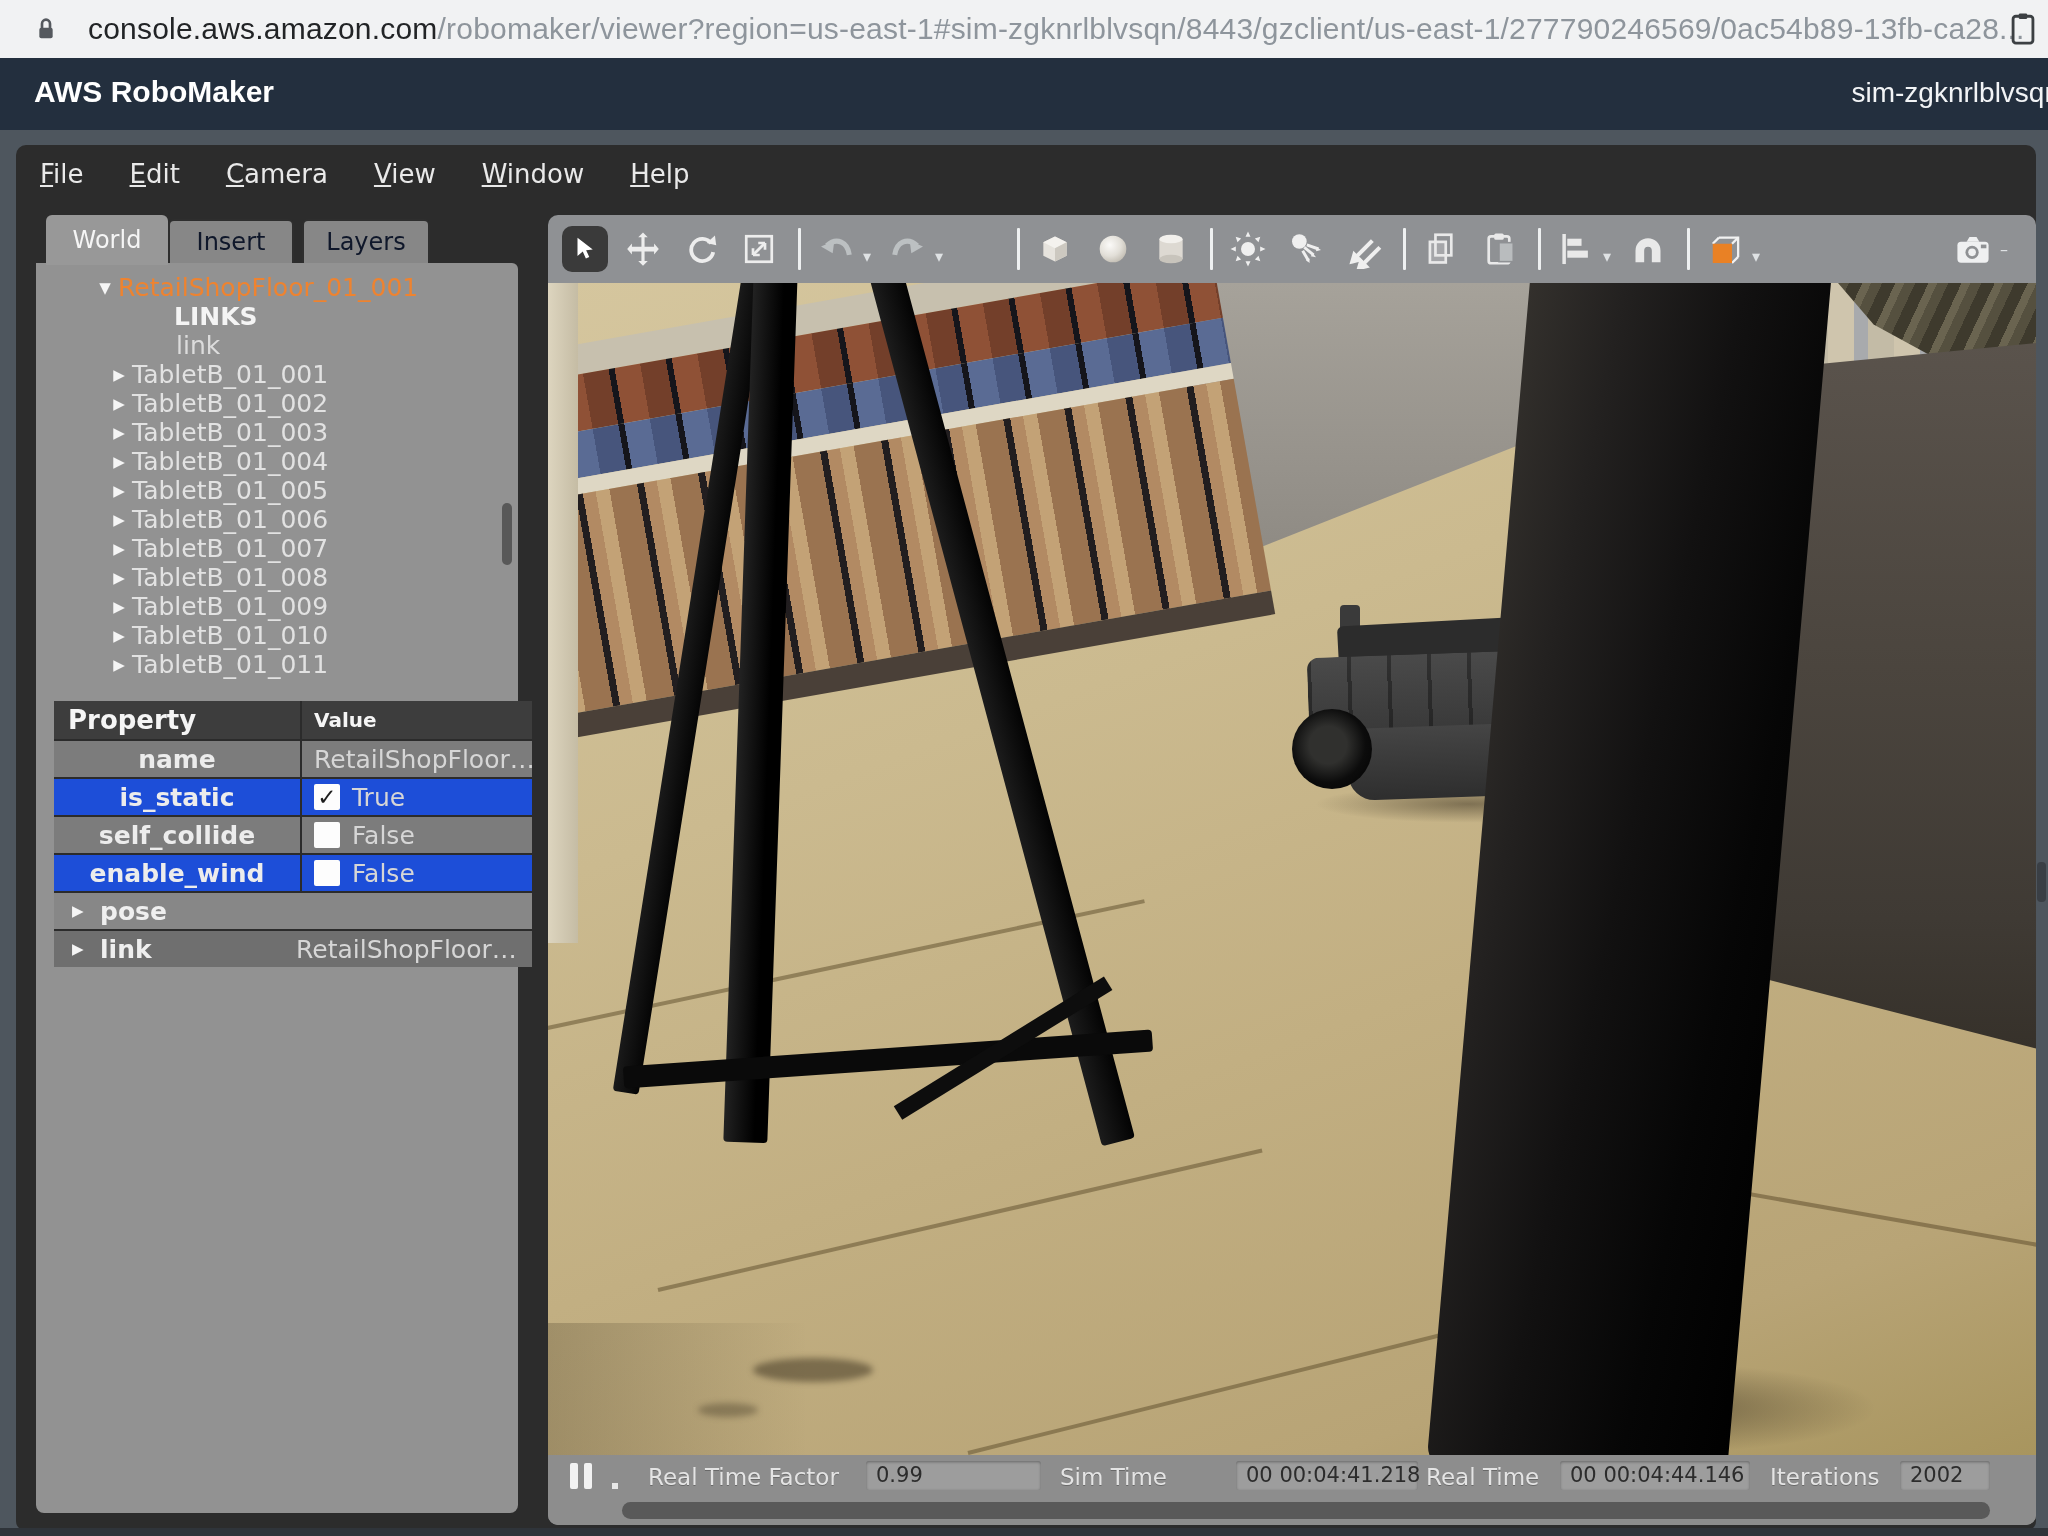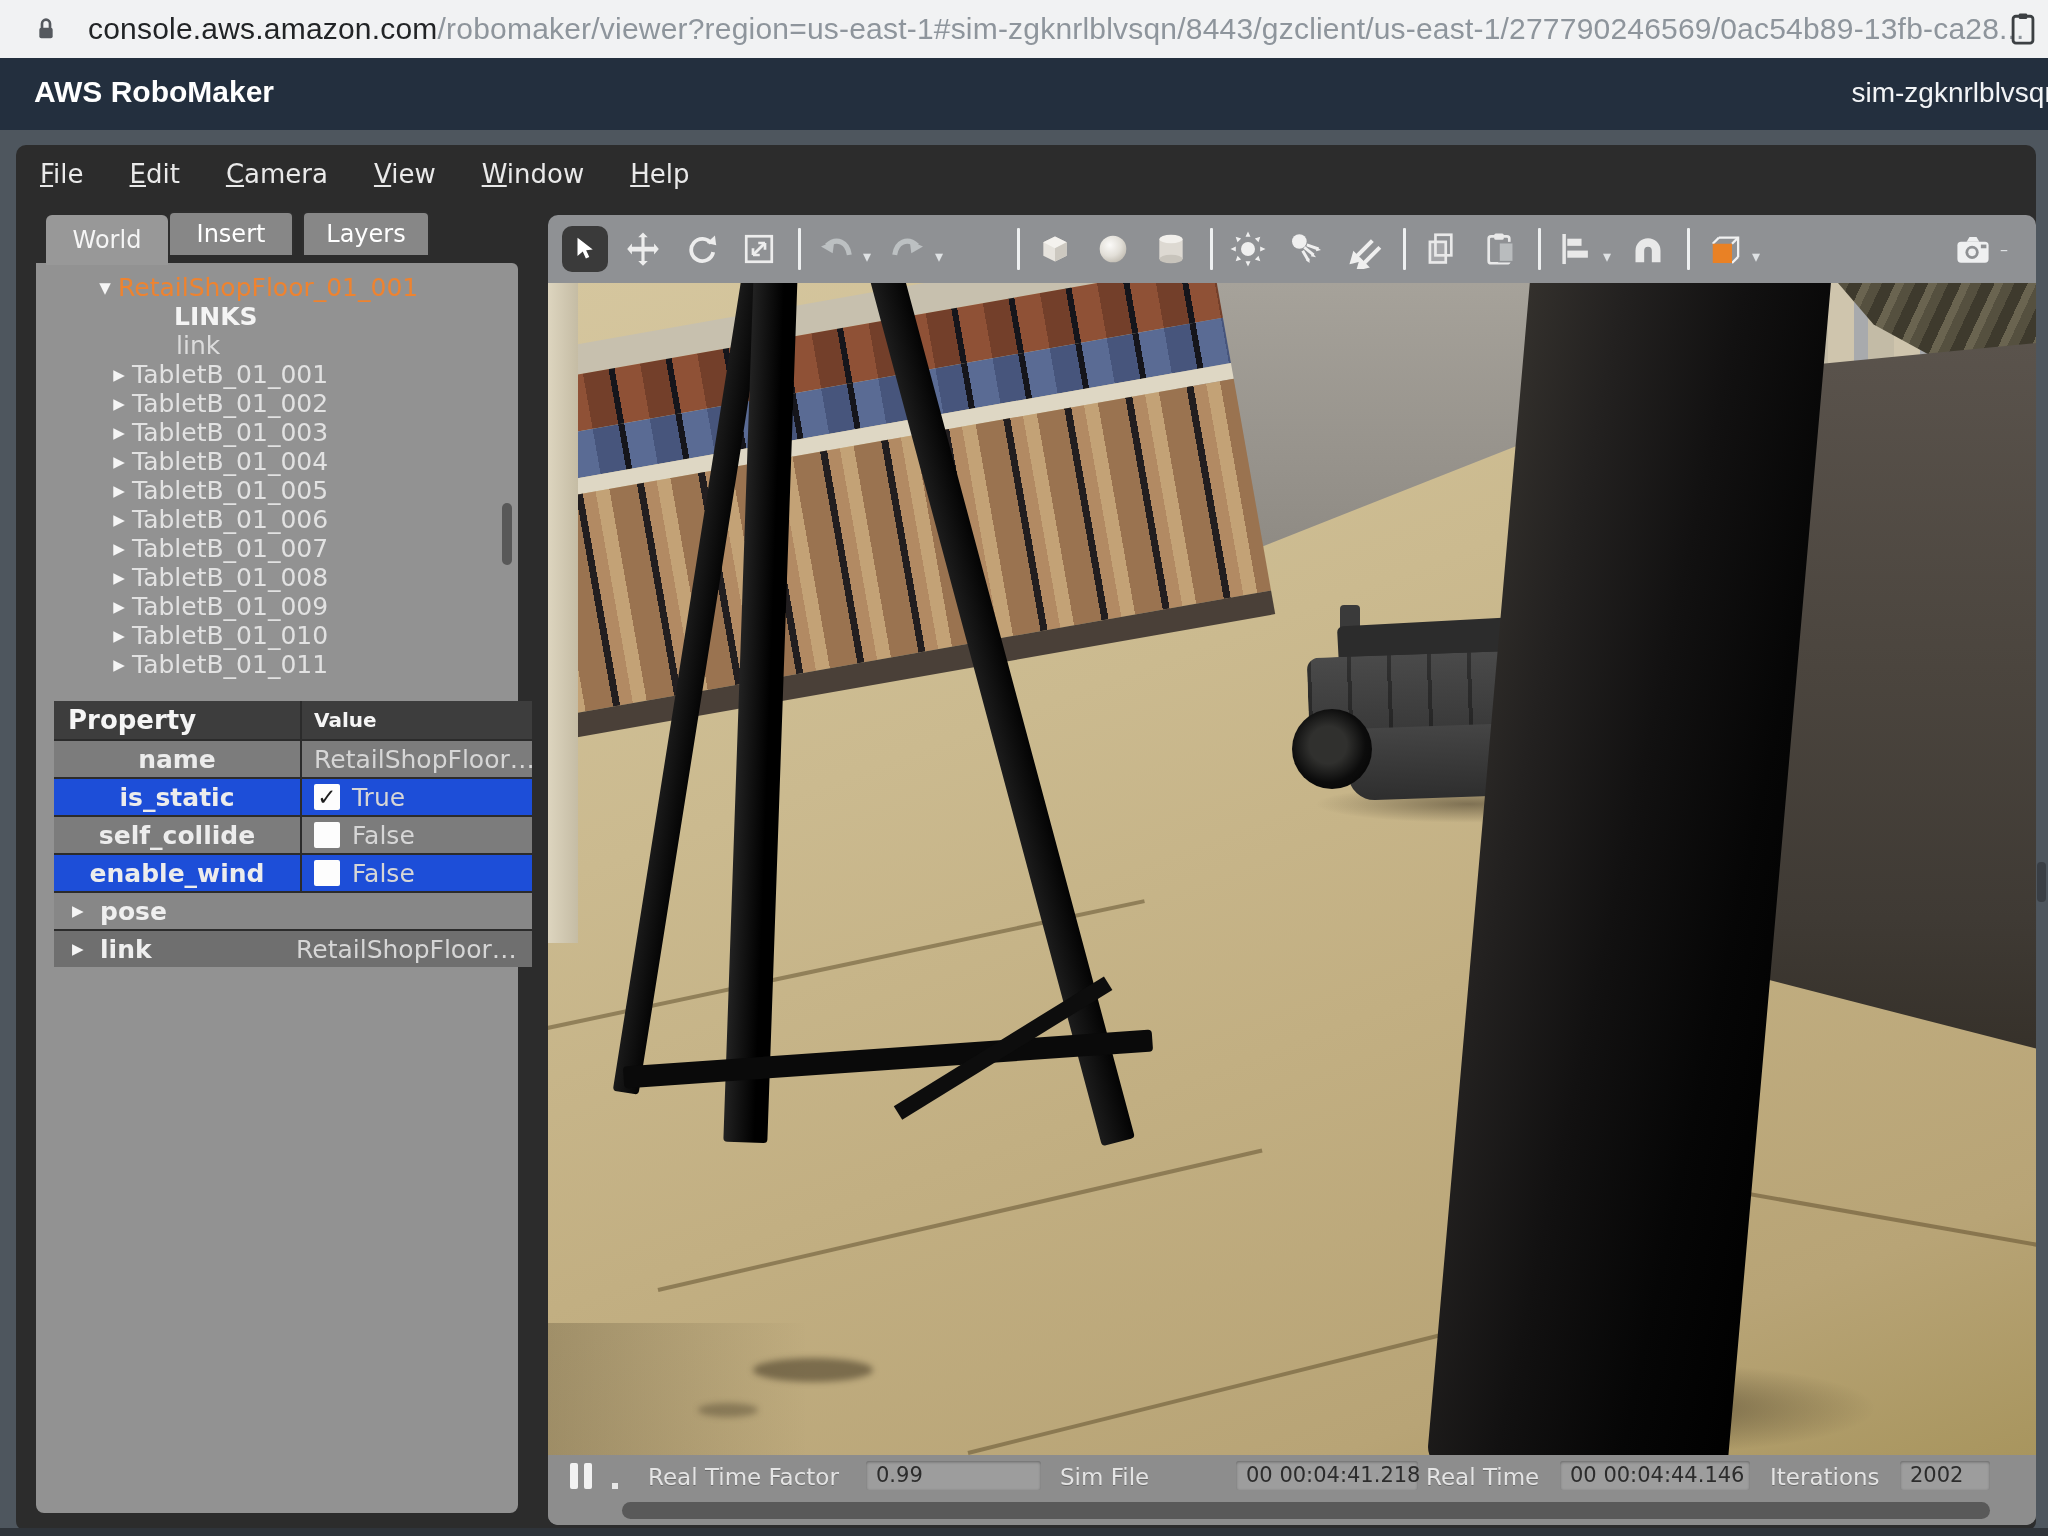--- a/index.html
+++ b/index.html
@@ -22,21 +22,21 @@
   
   #gz-window{left:16px;top:145px;width:2020px;height:1386px;background:#2c2c2c;border-radius:10px;}
   #bottom-strip{left:0;top:1528px;width:2048px;height:8px;background:#2f343a;}
 
   
   #menubar{left:24px;top:14px;height:40px;display:flex;gap:46px;color:#e9e9e9;font-size:26px;}
   .menu-item{display:inline-block;}
   .menu-item::first-letter{text-decoration:underline;}
 
   
-  .tab{position:absolute;top:66px;height:44px;box-sizing:border-box;background:#878787;border:2px solid #2e2e2e;border-bottom:none;color:#ffffff;font-size:24px;text-align:center;line-height:42px;border-radius:6px 6px 0 0;}
+  .tab{position:absolute;top:74px;height:44px;box-sizing:border-box;background:#878787;border:2px solid #2e2e2e;border-bottom:none;color:#0f172a;font-size:24px;text-align:center;line-height:42px;border-radius:6px 6px 0 0;}
   .tab.active{top:70px;height:50px;background:#989898;border:none;line-height:50px;color:#f5f5f5;z-index:3;}
   #tab-world{left:30px;width:122px;}
   #tab-insert{left:152px;width:126px;}
   #tab-layers{left:286px;width:128px;}
 
   
   #left-panel{left:20px;top:118px;width:482px;height:1250px;background:#929292;border-radius:0 6px 8px 8px;z-index:2;}
   #tree{left:0;top:10px;width:482px;height:428px;overflow:hidden;}
   .trow{display:flex;align-items:center;height:29px;font-size:25px;color:#e2e2e2;white-space:nowrap;}
   .trow .arr{width:26px;font-size:15px;color:#f5f5f5;text-align:center;flex:0 0 26px;}
@@ -450,21 +450,21 @@
     </div>
 
     <div class="abs" id="statusbar">
       <div class="abs" id="pause-btn">
           <span></span>
           <span></span>
         </div>
       <div class="abs" id="step-dot"></div>
       <div class="lab" style="left:100px;">Real Time Factor</div>
       <div class="fld" style="left:318px;width:175px;">0.99</div>
-      <div class="lab" style="left:512px;">Sim File</div>
+      <div class="lab" style="left:512px;">Sim Time</div>
       <div class="fld" style="left:688px;width:182px;">00 00:04:41.218</div>
       <div class="lab" style="left:878px;">Real Time</div>
       <div class="fld" style="left:1012px;width:190px;">00 00:04:44.146</div>
       <div class="lab" style="left:1222px;">Iterations</div>
       <div class="fld" style="left:1352px;width:90px;">2002</div>
     </div>
     <div class="abs" id="hscroll">
       <div class="abs" id="hscroll-thumb"></div>
     </div>
   </div>

